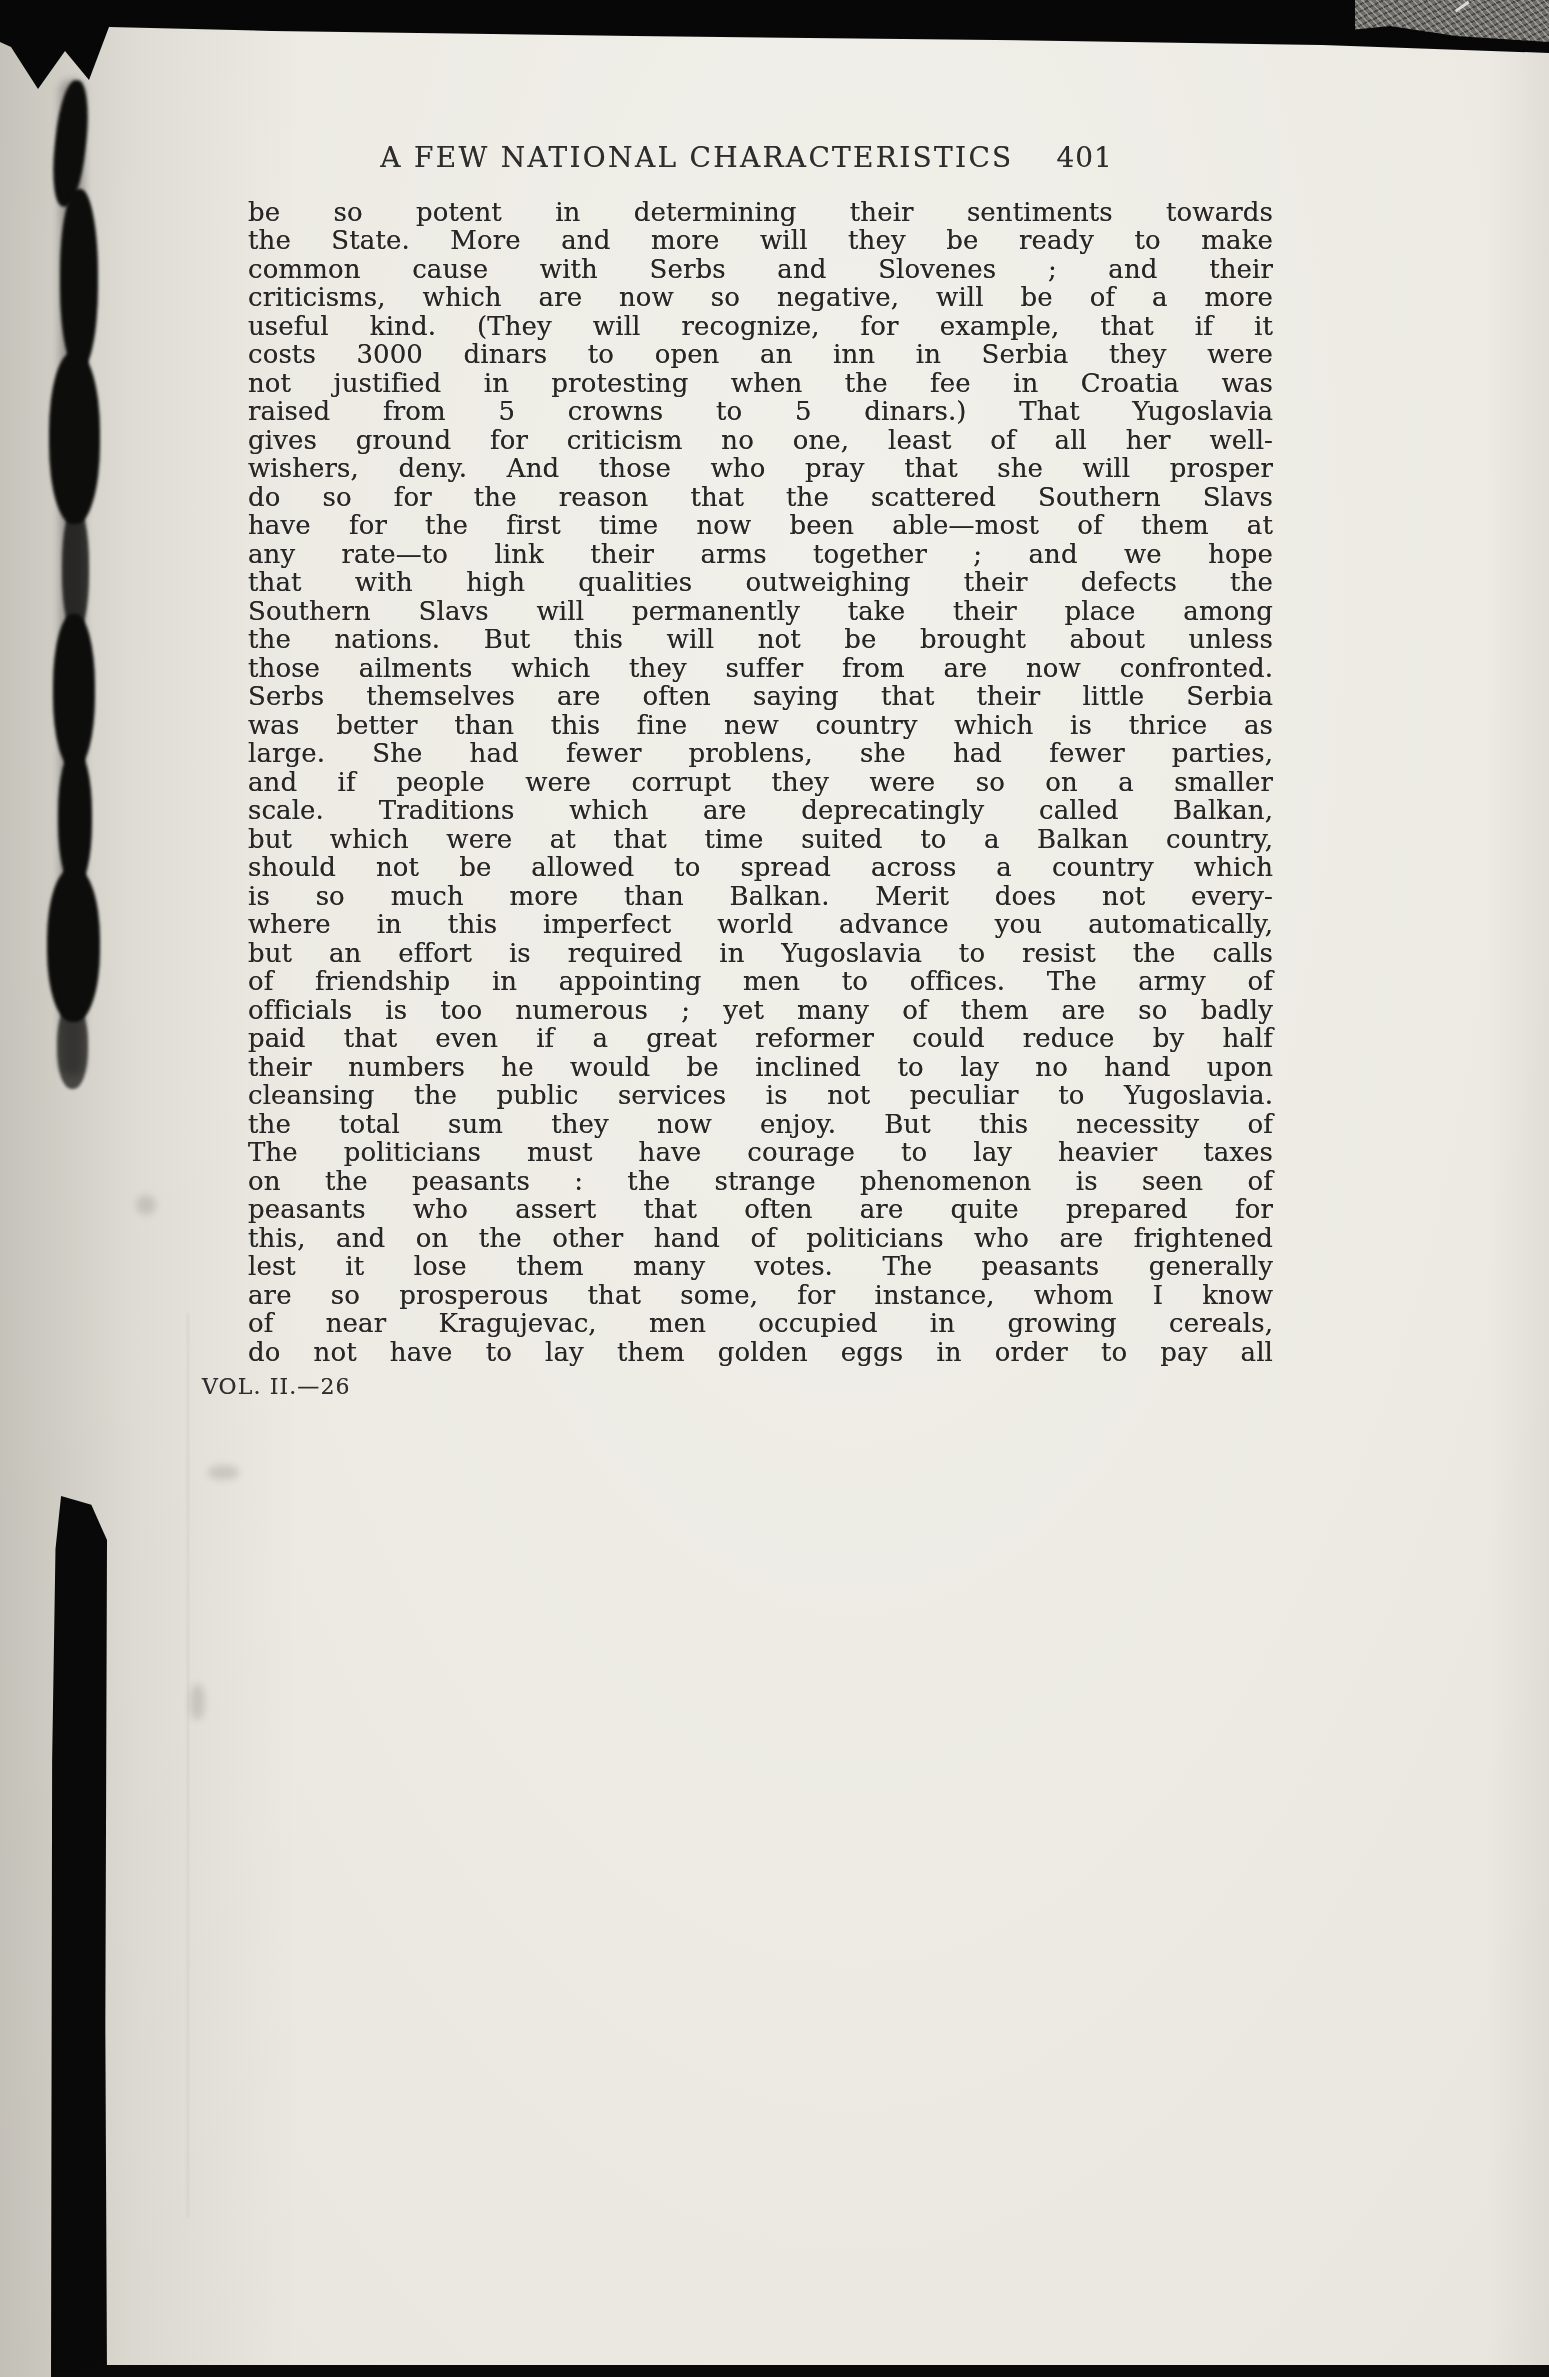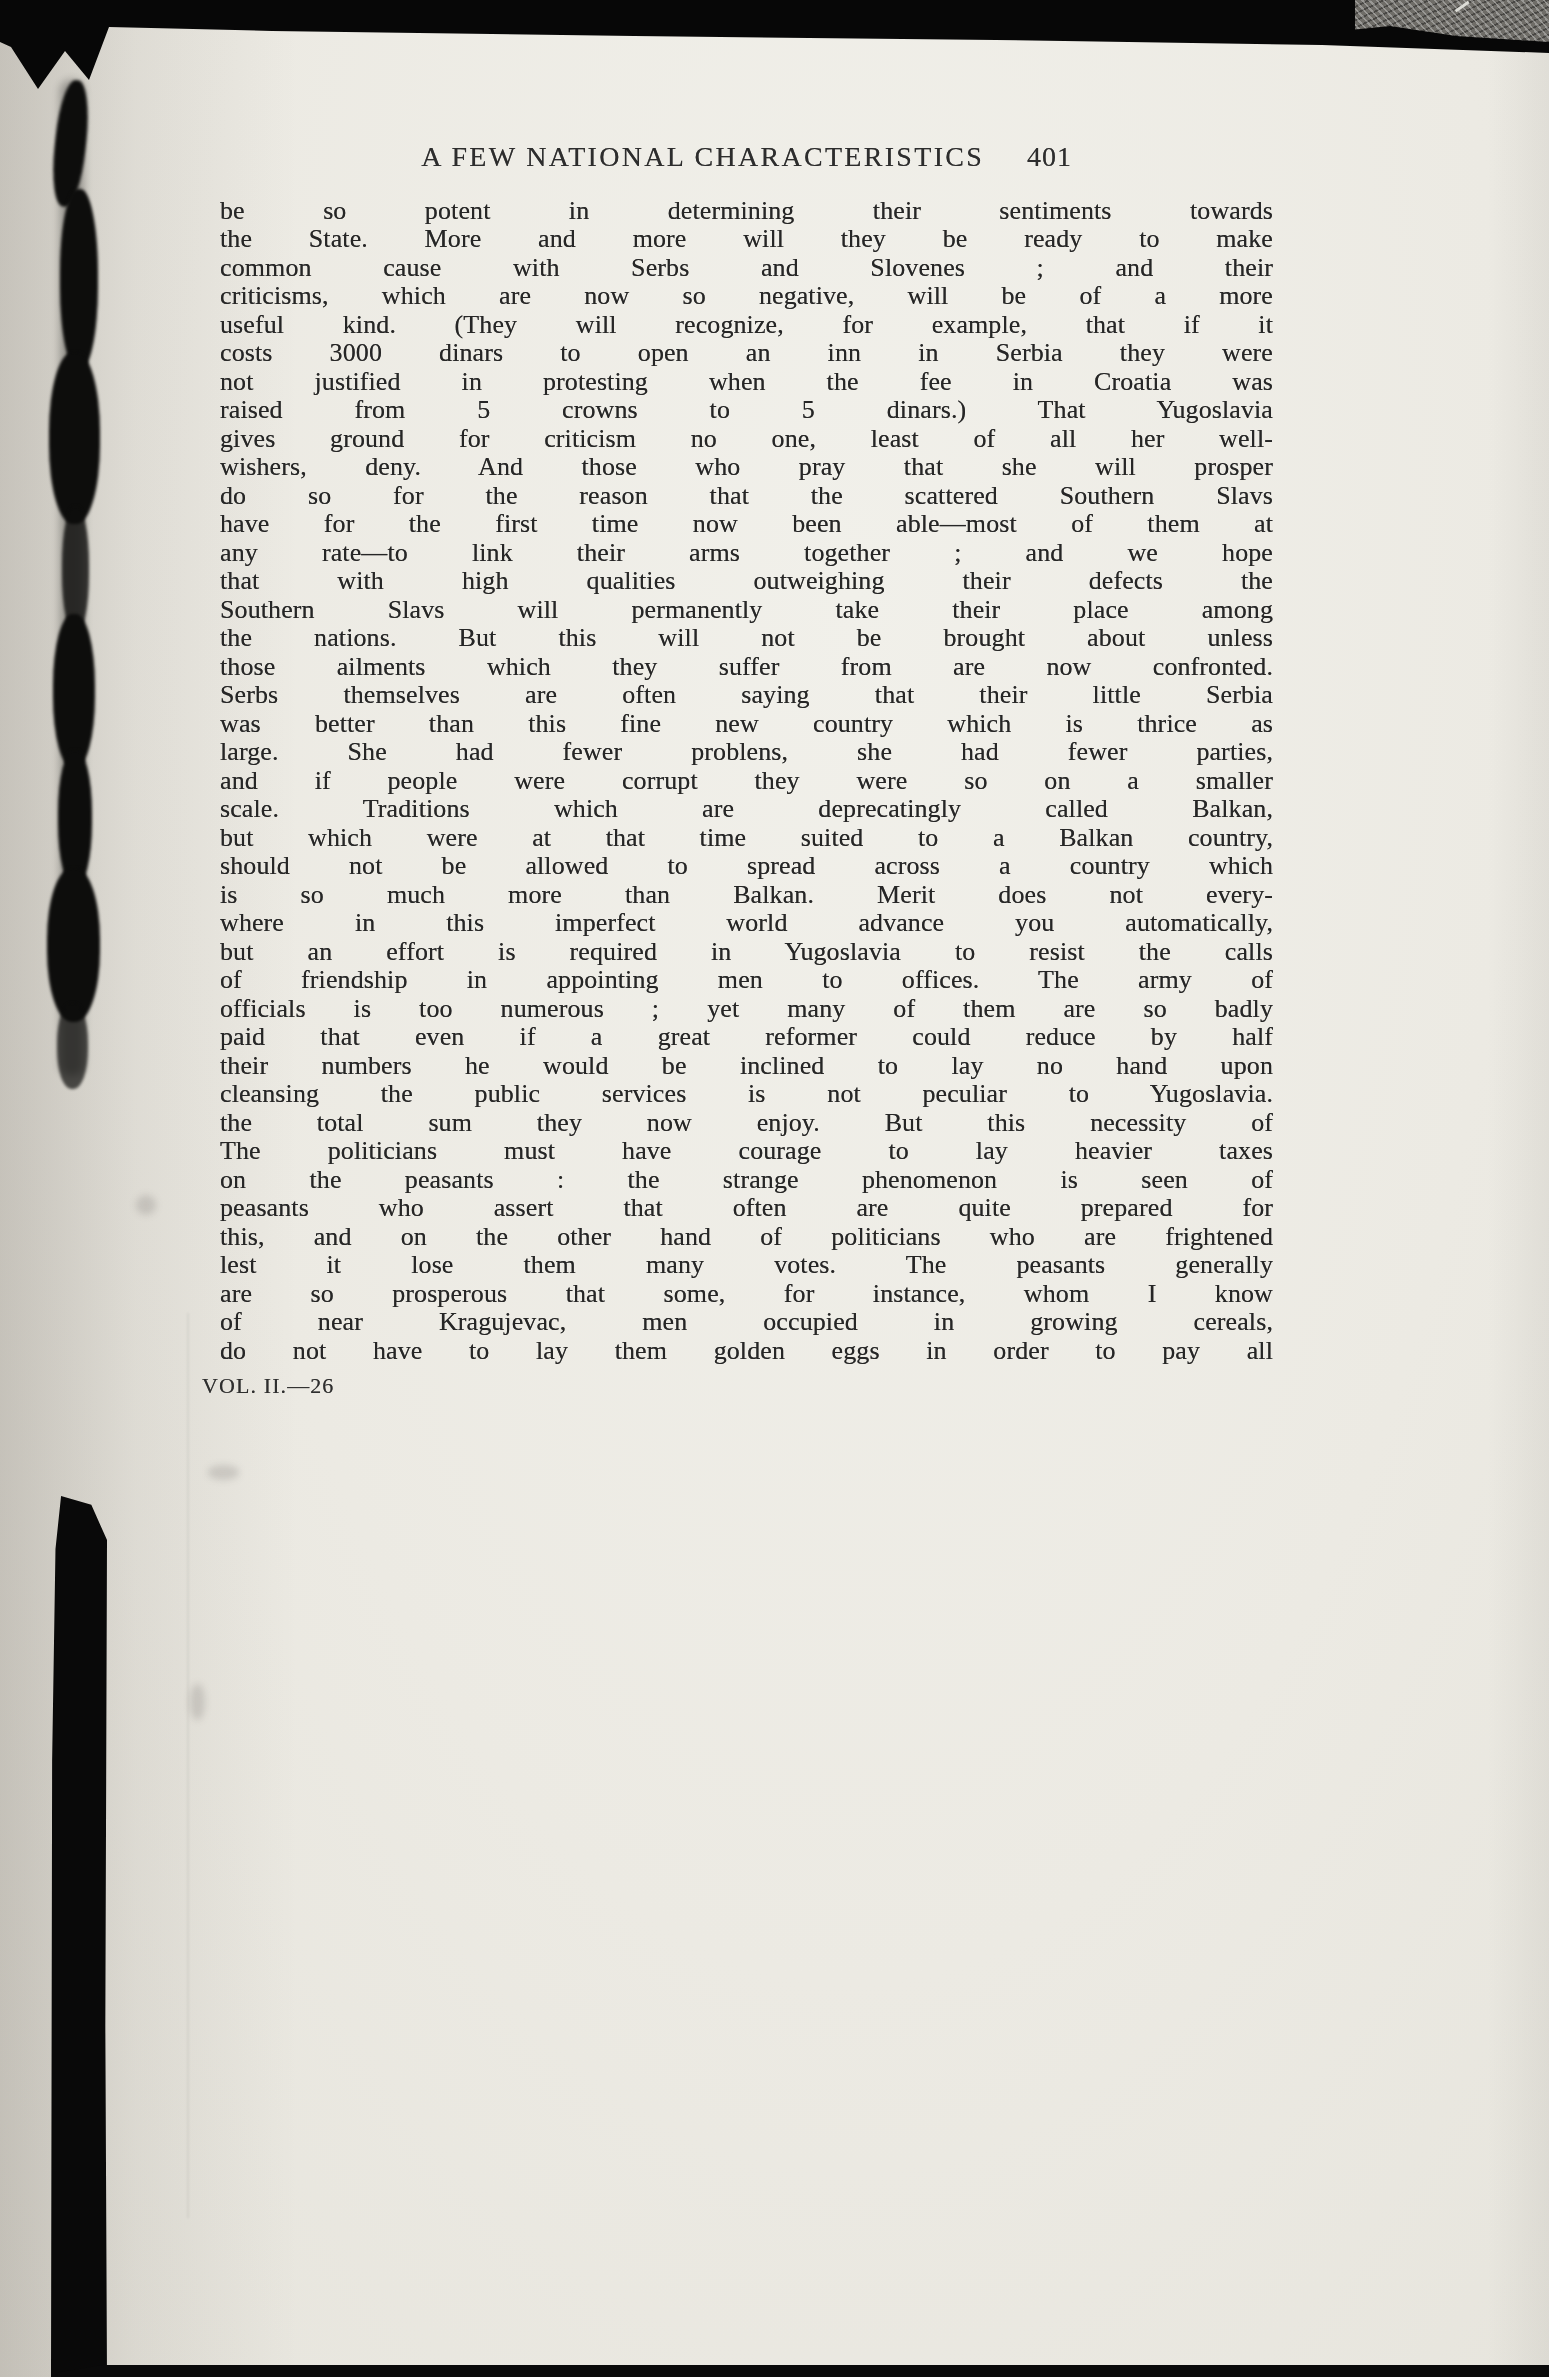--- a/index.html
+++ b/index.html
@@ -5,21 +5,20 @@
   html, body { margin: 0; padding: 0; }
   body { background: #3a3a3a; font-family: "DejaVu Serif", "Liberation Serif", serif; }
 
   .page {
     position: relative;
     width: 1550px;
     height: 2377px;
     overflow: hidden;
     background: radial-gradient(ellipse at 55% 25%, #f1f0ea 0%, #eceae3 55%, #e6e4dc 100%);
     color: #2b2b2b;
-    font-family: Liberation Serif, serif;
   }
 
   .shade-left {
     position: absolute; inset: 0; pointer-events: none;
     background: linear-gradient(to right, rgba(55,45,35,0.20) 0px, rgba(55,45,35,0.07) 136px, rgba(55,45,35,0) 299px);
   }
   .shade-right {
     position: absolute; inset: 0; pointer-events: none;
     background: linear-gradient(to left, rgba(40,35,30,0.06) 0px, rgba(40,35,30,0) 63px);
   }
@@ -32,20 +31,21 @@
     text-shadow: 0 0 0.5px rgba(35,35,35,0.6);
   }
   .head-page-num { margin-left: 43px; letter-spacing: 0.9px; }
 
   .body-text { margin-top: 23.5px; }
   .text-line {
     font-size: 26px; line-height: 28.5px;
     text-align: justify; text-align-last: justify; text-justify: inter-word;
     letter-spacing: 0.1px; color: #262626;
     text-shadow: 0 0 0.5px rgba(35,35,35,0.65);
+    margin-left: 28px;
   }
 
   .footer-sig {
     margin-top: 8.1px; margin-left: -18px;
     font-size: 22px; letter-spacing: 1.1px; color: #2e2e2e;
     text-shadow: 0 0 0.5px rgba(35,35,35,0.6);
   }
 
   
   .art { position: absolute; }

